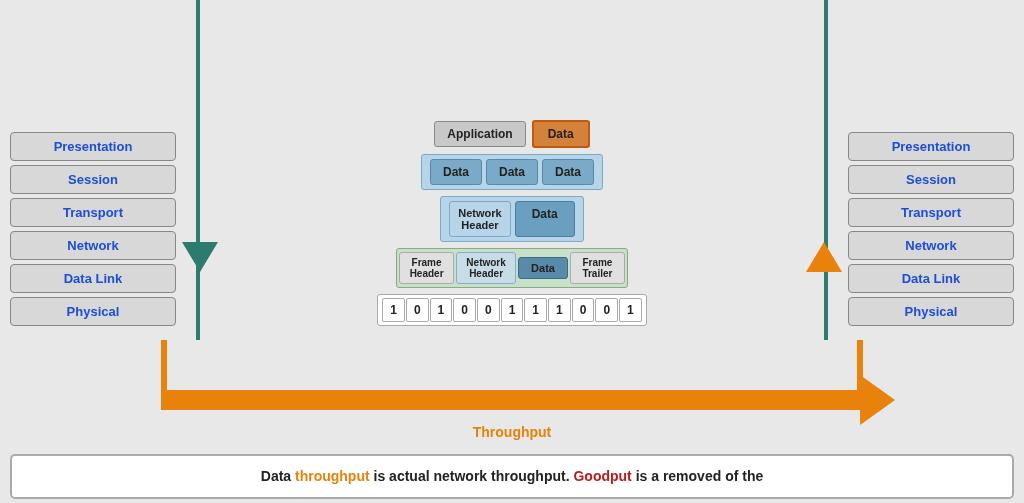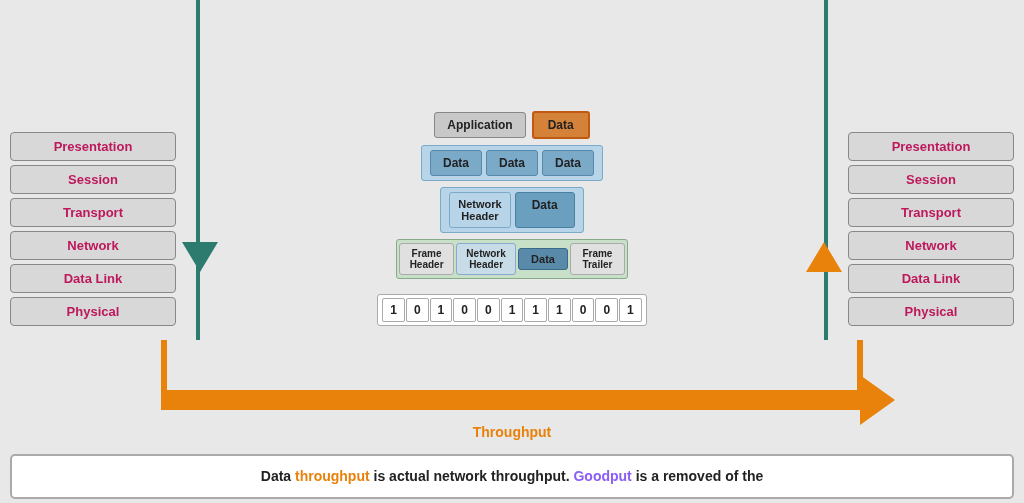--- a/index.html
+++ b/index.html
@@ -44,21 +44,21 @@
 
     .osi-box {
       background: #d8d8d8;
       border: 1px solid #888;
       border-radius: 4px;
       text-align: center;
       padding: 6px 4px;
       margin-bottom: 4px;
       font-weight: bold;
       font-size: 13px;
-      color: #be185d;
+      color: #1d4ed8;
     }
 
     
     .left-stack::after {
       content: '';
       position: absolute;
       bottom: 68px;
       right: -4px;
       width: 0;
       height: 0;
@@ -164,21 +164,21 @@
       font-size: 12px;
       font-weight: bold;
       color: #222;
     }
 
     
     .datalink-row {
       display: flex;
       flex-direction: row;
       gap: 2px;
-      margin-bottom: 15px;
+      margin-bottom: 6px;
       background: #c8e0c8;
       border: 1px solid #88aa88;
       border-radius: 3px;
       padding: 3px 2px;
       align-items: center;
     }
 
     .frame-box {
       background: #e0e0e0;
       border: 1px solid #aaa;
@@ -259,21 +259,21 @@
       font-weight: bold;
       color: #222;
       line-height: 1.5;
     }
 
     .orange-text {
       color: #e8820a;
     }
 
     .red-text {
-      color: #8b5cf6;
+      color: #b91c1c;
     }
 
     
     .stack-area {
       display: flex;
       flex-direction: row;
       width: 100%;
       flex: 1;
     }
 

